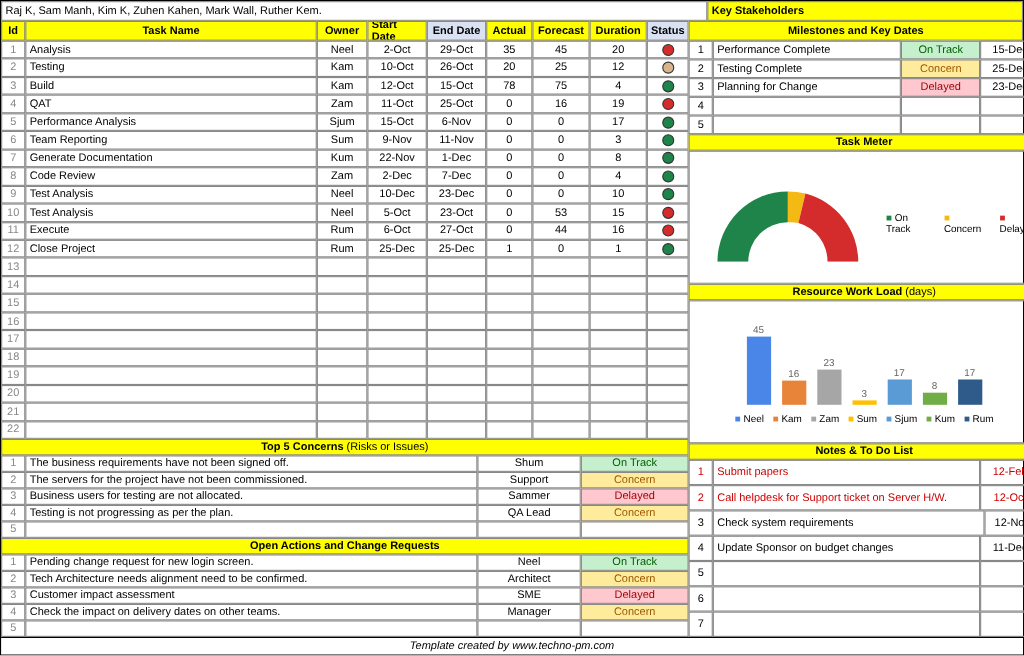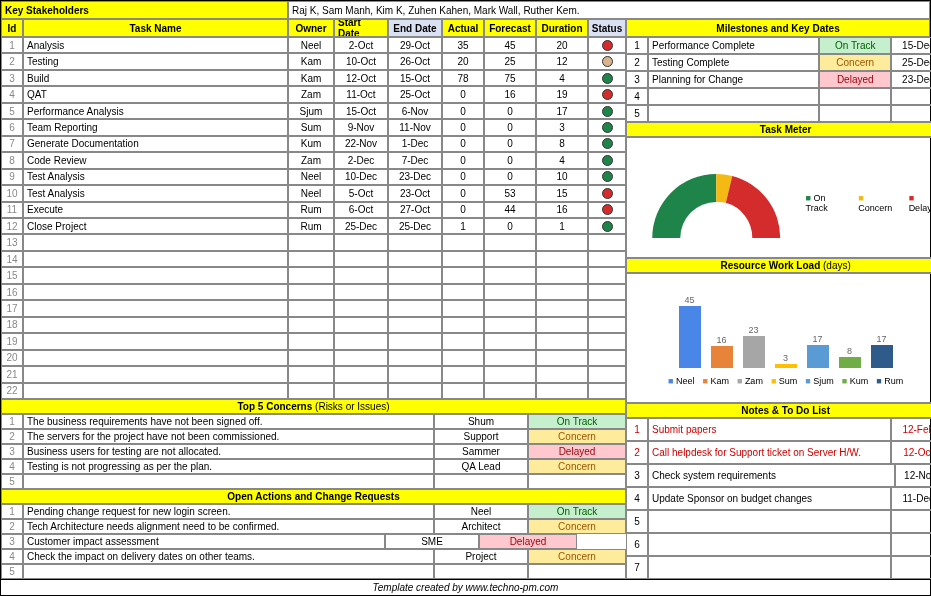--- a/index.html
+++ b/index.html
@@ -21,22 +21,22 @@
   .footer{text-align:center;font-style:italic;padding:2px;border-top:1px solid #000}
   .muted{color:#888}
   .overdue{color:#c00}
 </style>
 </head>
 <body>
 
 <div class="page">
 
   <div style="display:flex;height:18px">
+    <div class="cell" style="flex:1">Raj K, Sam Manh, Kim K, Zuhen Kahen, Mark Wall, Ruther Kem.</div>
     <div class="cell yellow" style="width:287px">Key Stakeholders</div>
-    <div class="cell" style="flex:1">Raj K, Sam Manh, Kim K, Zuhen Kahen, Mark Wall, Ruther Kem.</div>
   </div>
 
   <div style="display:flex;height:18px">
     <div class="cell yellow ctr" style="width:22px">Id</div>
     <div class="cell yellow ctr" style="width:265px">Task Name</div>
     <div class="cell yellow ctr" style="width:46px">Owner</div>
     <div class="cell yellow ctr" style="width:54px">Start Date</div>
     <div class="cell ctr" style="width:54px;background:#d9e1f2;font-weight:bold">End Date</div>
     <div class="cell yellow ctr" style="width:42px">Actual</div>
     <div class="cell yellow ctr" style="width:52px">Forecast</div>
@@ -362,28 +362,28 @@
             <div class="cell ctr st-track" style="width:98px">On Track</div>
           </div>
           <div style="display: flex; height: 15px;">
             <div class="cell ctr muted" style="width:22px">2</div>
             <div class="cell" style="width:411px">Tech Architecture needs alignment need to be confirmed.</div>
             <div class="cell ctr" style="width:94px">Architect</div>
             <div class="cell ctr st-concern" style="width:98px">Concern</div>
           </div>
           <div style="display: flex; height: 15px;">
             <div class="cell ctr muted" style="width:22px">3</div>
-            <div class="cell" style="width:362px">Customer impact assessment</div>
+            <div class="cell" style="width:411px">Customer impact assessment</div>
             <div class="cell ctr" style="width:94px">SME</div>
             <div class="cell ctr st-delayed" style="width:98px">Delayed</div>
           </div>
           <div style="display: flex; height: 15px;">
             <div class="cell ctr muted" style="width:22px">4</div>
             <div class="cell" style="width:411px">Check the impact on delivery dates on other teams.</div>
-            <div class="cell ctr" style="width:94px">Project</div>
+            <div class="cell ctr" style="width:94px">Manager</div>
             <div class="cell ctr st-concern" style="width:98px">Concern</div>
           </div>
           <div style="display: flex; height: 15px;">
             <div class="cell ctr muted" style="width:22px">5</div>
             <div class="cell" style="width:411px"></div>
             <div class="cell" style="width:94px"></div>
             <div class="cell" style="width:98px"></div>
           </div>
         </div>
     </div>

